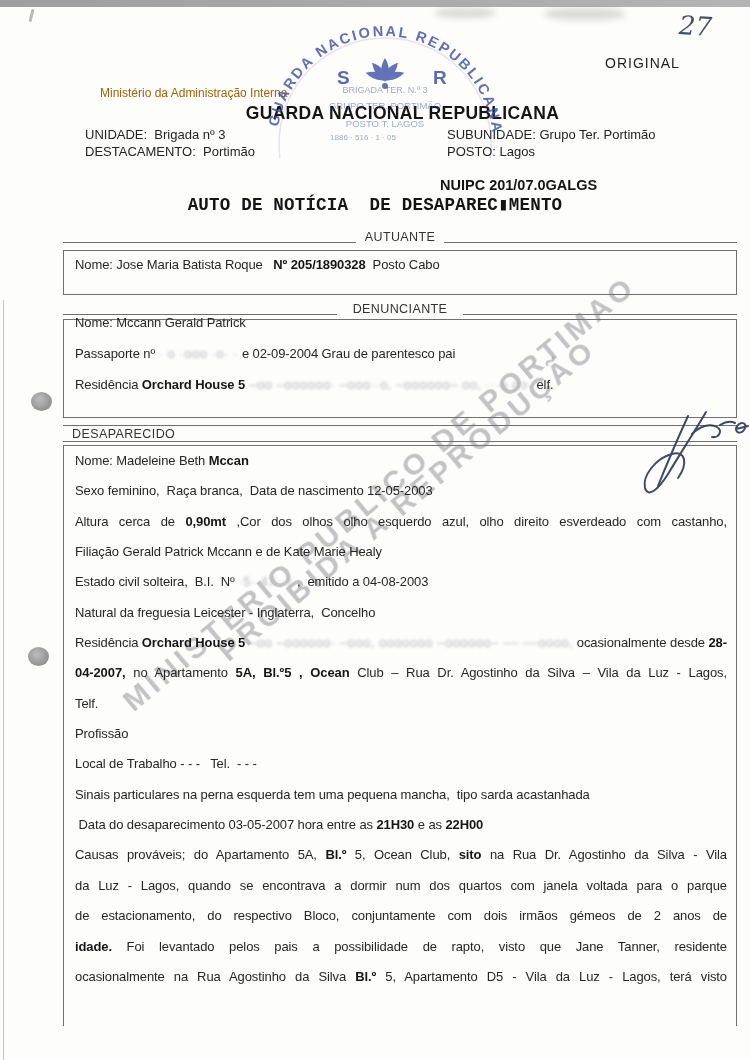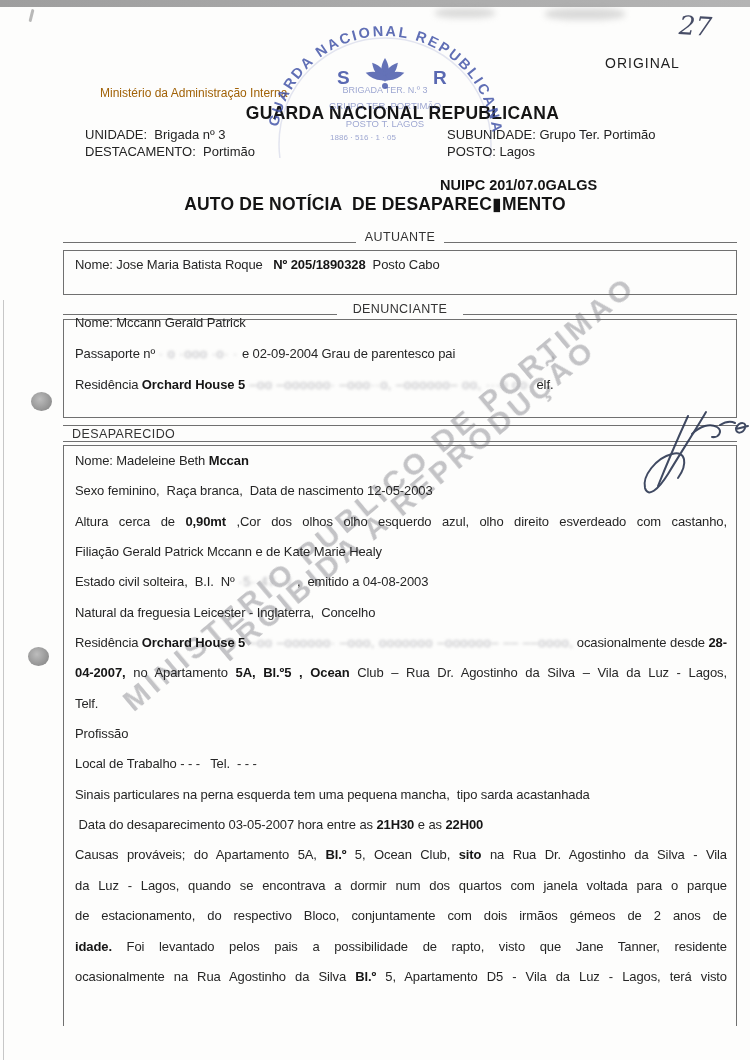--- a/index.html
+++ b/index.html
@@ -23,21 +23,21 @@
   .copy-label{left:597px;top:55px;font-size:14px;letter-spacing:1px;color:#1f1f1f;margin-left:8px;}
   .page-num{left:679px;top:11px;font-size:26px;color:#474d66;
     font-family:"DejaVu Serif",serif;font-style:italic;transform:rotate(3deg);}
   .ministry{left:100px;top:86px;width:505px;font-size:12px;color:#a16207;}
   .org{left:125px;top:103px;width:555px;text-align:center;font-size:17.5px;
     font-weight:bold;letter-spacing:.3px;color:#151515;}
   .hdr-line{font-size:13px;white-space:pre;color:#232323;}
   .nuipc{left:440px;top:177px;width:270px;text-align:left;font-weight:bold;
     font-size:14.5px;color:#141414;}
   .doc-title{left:75px;top:194px;width:600px;text-align:center;font-weight:bold;
-    font-size:17.5px;letter-spacing:.2px;color:#141414;}
+    font-size:17.5px;letter-spacing:.2px;color:#141414;font-family:Liberation Mono, monospace;}
   .doc-title .fline{white-space:pre;}
   
   .wm{font-size:30px;letter-spacing:4px;color:rgba(142,142,148,.52);
     filter:blur(.6px);white-space:nowrap;transform-origin:left bottom;
     transform:rotate(-40deg);z-index:0;font-weight:bold;}
   
   .stamp{left:253px;top:26px;z-index:3;pointer-events:none;}
   
   .sec-head{left:63px;width:674px;height:14px;display:flex;z-index:2;}
   .sec-head .rule{flex:1;margin-bottom:1px;border-bottom:1.4px solid #707070;}

